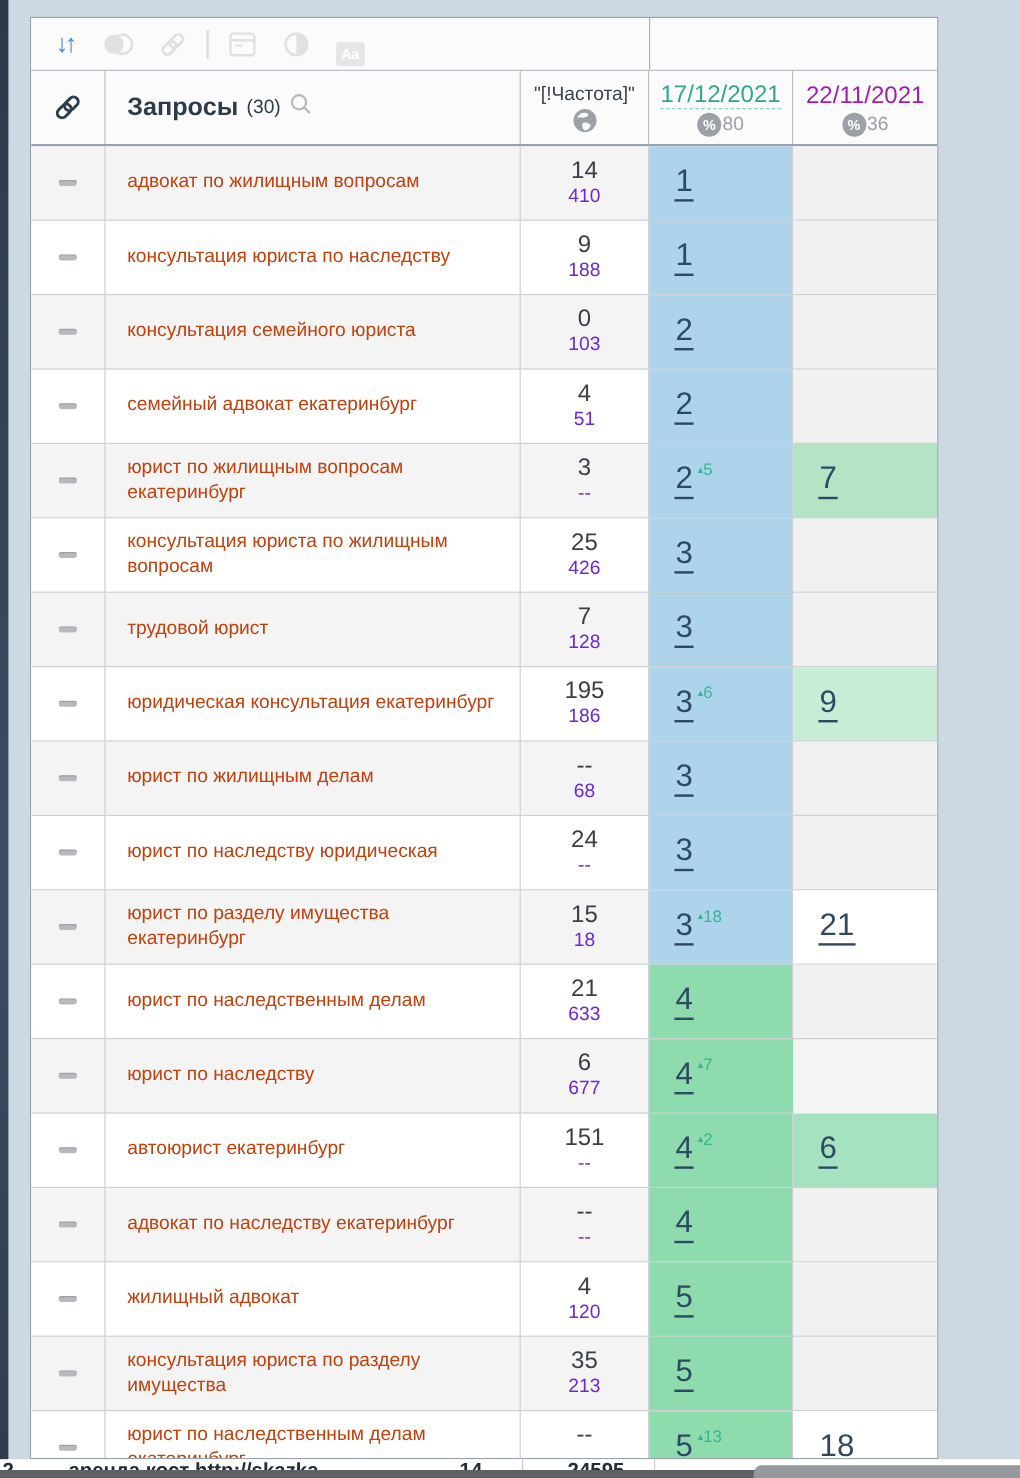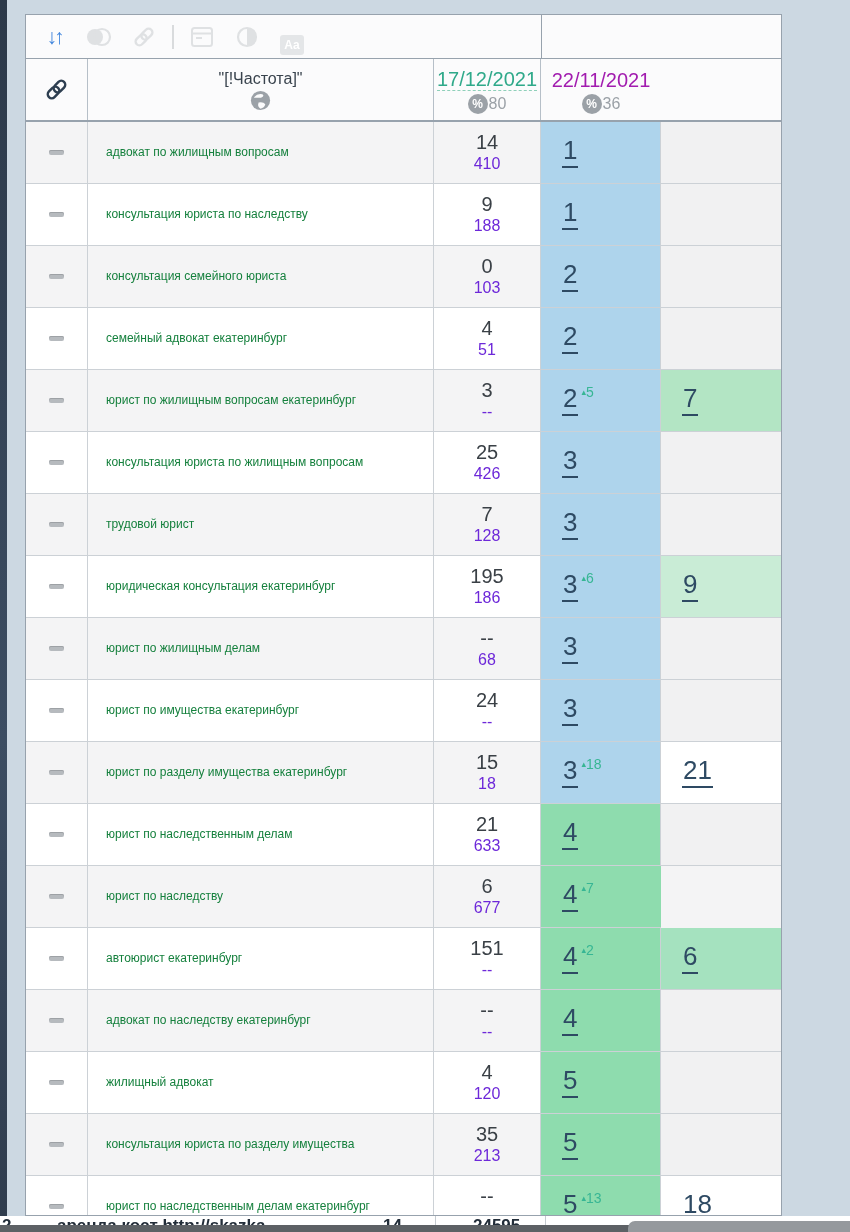--- a/index.html
+++ b/index.html
@@ -41,21 +41,21 @@
     font-size:12px;font-weight:700;display:flex;align-items:center;justify-content:center;}
   .pct-num{font-size:16px;color:#9ba1a7;}
   
   .row{display:grid;grid-template-columns:62px 346px 107px 120px 120px;height:62px;background:#fff;}
   .row:nth-child(odd){background:#f4f4f5;}
   .cell{border-right:1px solid #ccd1d6;border-bottom:1px solid #ccd1d6;box-sizing:border-box;
     display:flex;align-items:center;overflow:hidden;}
   .cell:last-child{border-right:none;}
   .c-link{justify-content:center;}
   .dash{width:15px;height:5px;background:#b6babe;border-radius:2px;box-shadow:0 1px 0 #9da1a5 inset;}
-  .c-query{padding:4px 20px 4px 18px;font-size:12px;color:#15803d;line-height:1.3;}
+  .c-query{padding:4px 20px 4px 18px;font-size:16px;color:#c2410c;line-height:1.3;}
   .c-freq{flex-direction:column;justify-content:center;gap:1px;}
   .f-main{font-size:20px;color:#3a4046;line-height:1.15;}
   .f-sub{font-size:16px;color:#6d28d9;line-height:1.15;}
   .c-pos{padding-left:21px;align-items:center;}
   .pos-num{font-size:26px;color:#2e4a63;line-height:1.05;display:inline-block;
     border-bottom:2px solid #2e4a63;padding:0 1px 2px;cursor:pointer;}
   .change{color:#37b694;margin-left:3px;position:relative;top:-9px;white-space:nowrap;}
   .change .tri{font-size:9px;vertical-align:2px;}
   .change .chnum{font-size:14px;}
   .c-pos2.empty{background:#f1f1f2;}
@@ -122,20 +122,28 @@
 
   <div class="head-row">
     <div class="hcell">
       <svg width="27" height="27" viewBox="0 0 24 24" fill="none" stroke="#2d3e50" stroke-width="2.2">
         <g transform="rotate(-45 12 12)">
           <rect x="2.5" y="8.5" width="11.5" height="7" rx="3.5"></rect>
           <rect x="10" y="8.5" width="11.5" height="7" rx="3.5"></rect>
         </g>
       </svg>
     </div>
+    <div class="hcell h-queries">
+      <span class="qlabel">Запросы</span>
+      <span class="qcount">(30)</span>
+      <svg width="20" height="20" viewBox="0 0 22 22" fill="none" stroke="#b6babd" stroke-width="2" style="margin-top:-6px">
+        <circle cx="9" cy="9" r="6.5"></circle>
+        <line x1="13.8" y1="13.8" x2="19" y2="19"></line>
+      </svg>
+    </div>
     <div class="hcell h-col">
       <span class="freq-label">"[!Частота]"</span>
       <svg width="23" height="23" viewBox="0 0 24 24">
         <circle cx="12" cy="12" r="10" fill="#9ba1a7"></circle>
         <path d="M5 9 q4 -5 9 -3.5 q2.5 2 -1.5 3.5 q-5 .5 -7.5 0 z" fill="#fbfbfc"></path>
         <path d="M10 14 q5 -1 7 2 q-1 4 -5 4.5 q-3.5 -2 -2 -6.5 z" fill="#fbfbfc"></path>
       </svg>
     </div>
     <div class="hcell h-col">
       <span class="date-link date-active">17/12/2021</span>
@@ -332,21 +340,21 @@
     <div class="cell c-pos c-pos2 empty">
       
     </div>
   </div>
 
   <div class="row">
     <div class="cell c-link">
       <div class="dash"></div>
     </div>
     <div class="cell c-query">
-      <span>юрист по имущества екатеринбург</span>
+      <span>юрист по наследству юридическая</span>
     </div>
     <div class="cell c-freq">
       <span class="f-main">24</span>
       <span class="f-sub">--</span>
     </div>
     <div class="cell c-pos" style="background: rgb(174, 212, 236);">
       <span class="pos-num">3</span>
 
     </div>
     <div class="cell c-pos c-pos2 empty">

